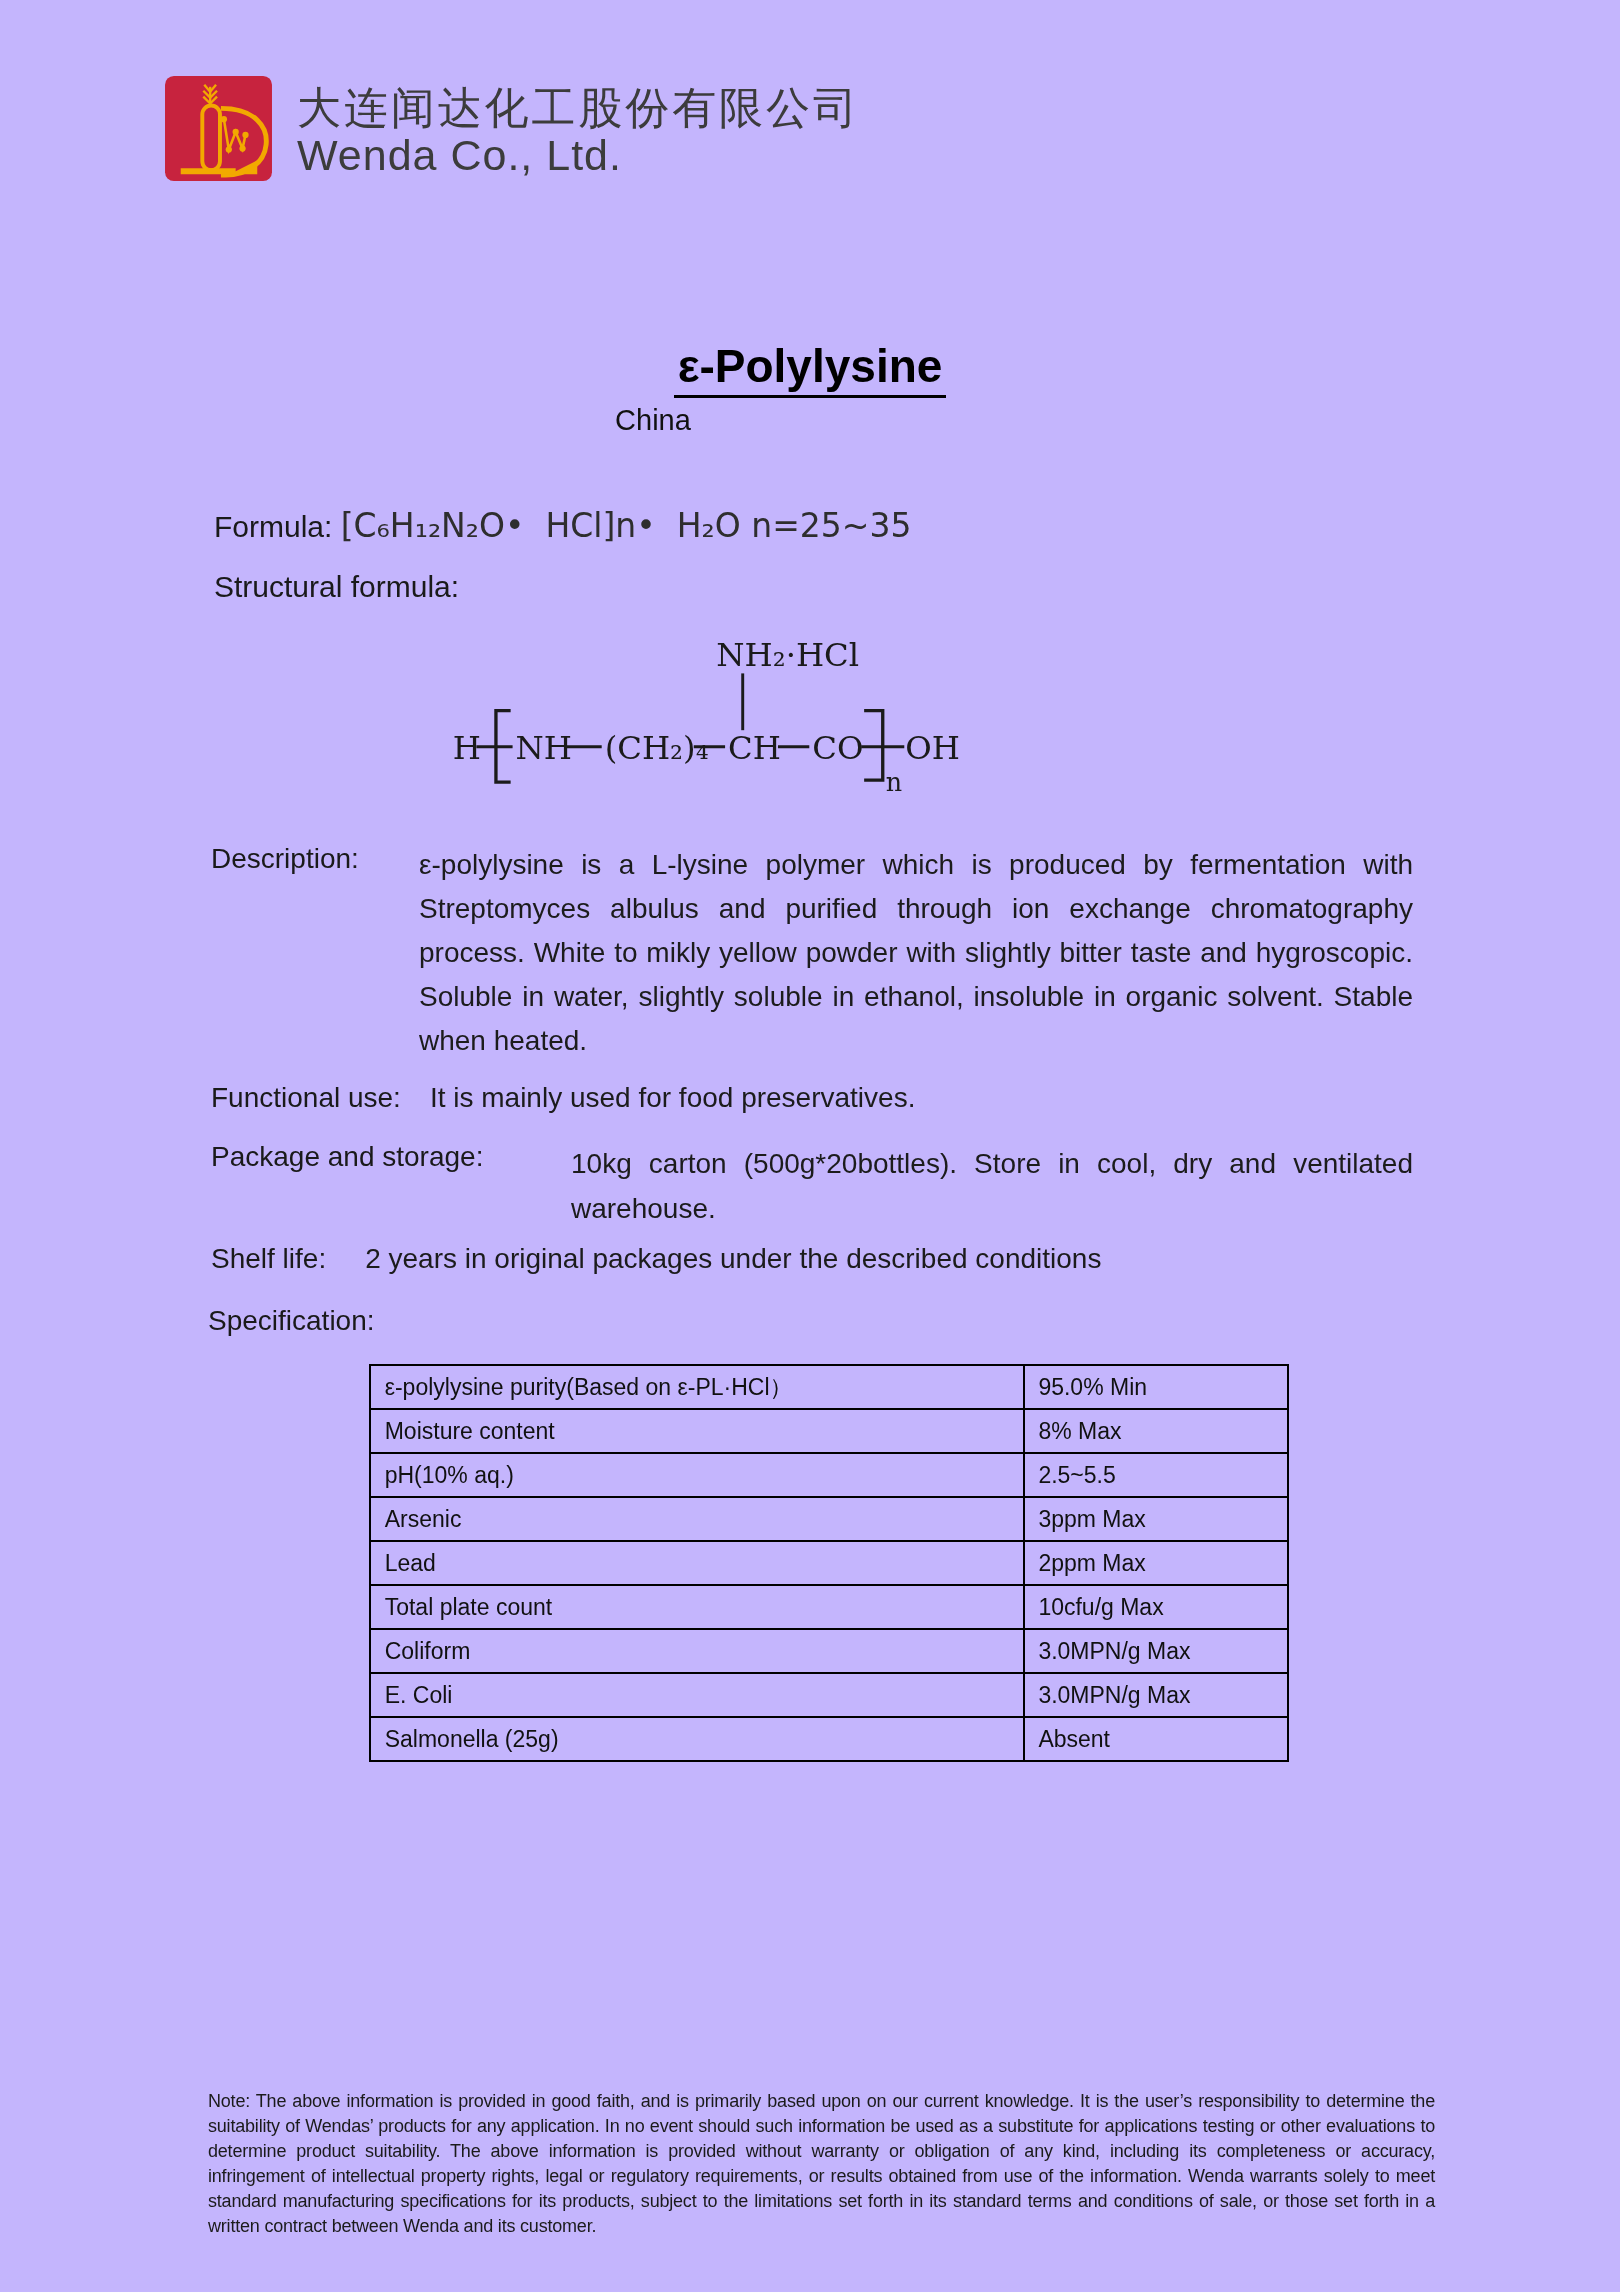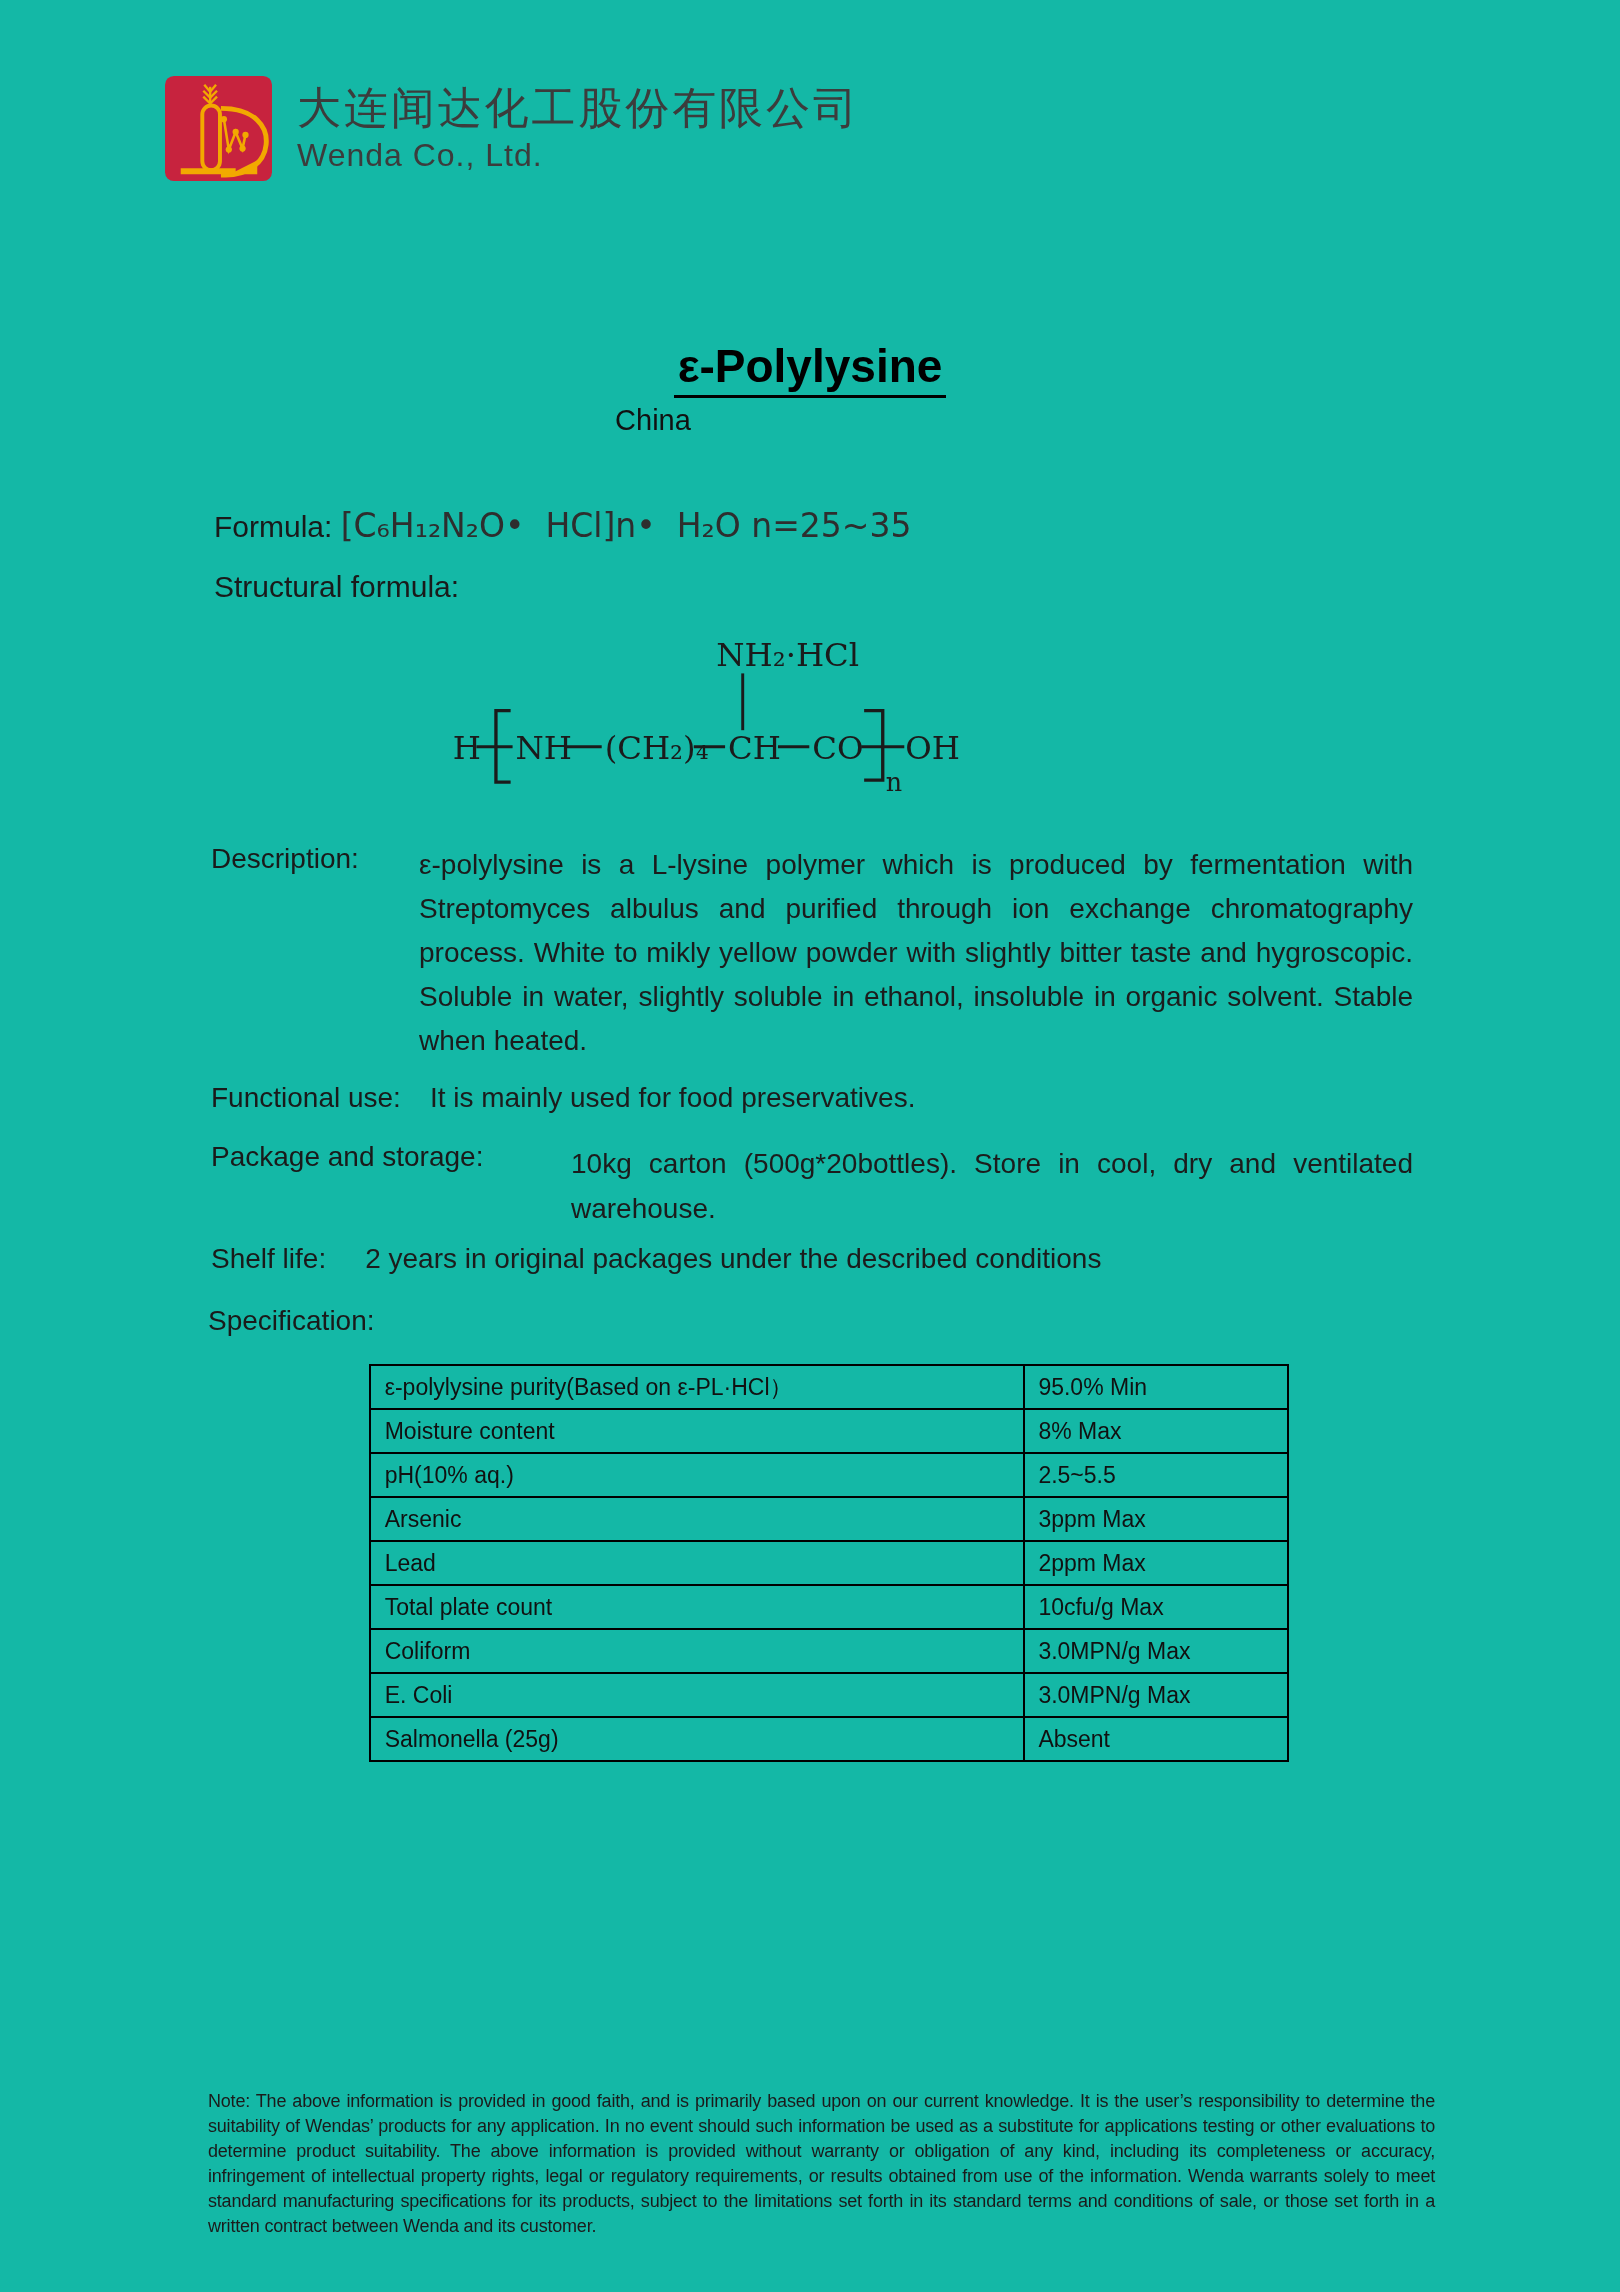--- a/index.html
+++ b/index.html
@@ -1,23 +1,23 @@
 <!DOCTYPE html>
 <html><head>
 <meta charset="utf-8">
 <style>
   html,body{margin:0;padding:0;background:#ffffff;}
   body{font-family:"Liberation Sans", sans-serif;color:#1c1c1c;}
-  .page{position:relative;width:1620px;height:2293px;background:#14b8a6;overflow:hidden;}
+  .page{position:relative;width:1620px;height:2293px;background:#c4b5fd;overflow:hidden;}
 
   
   .logo{position:absolute;left:165px;top:76px;width:107px;height:105px;}
   .company{position:absolute;left:297px;top:82px;color:#3c3c3c;}
   .company-zh{font-size:44px;letter-spacing:2.9px;line-height:51px;white-space:nowrap;}
-  .company-en{font-size:32px;line-height:45px;letter-spacing:1px;}
+  .company-en{font-size:43px;line-height:45px;letter-spacing:1px;}
 
   
   .title-wrap{position:absolute;left:0;top:341px;width:1620px;text-align:center;}
   .product-title{display:inline-block;font-size:46px;font-weight:bold;color:#000;
                  border-bottom:3.9px solid #000;padding:0 3.9px 2.9px 3.9px;line-height:51px;}
   .origin{position:absolute;left:0;top:404px;width:1306px;text-align:center;font-size:29px;color:#111;}
 
   
   .formula-row{position:absolute;left:214px;top:506px;font-size:30px;white-space:pre-wrap;}
   .formula-label{color:#1a1a1a;}

